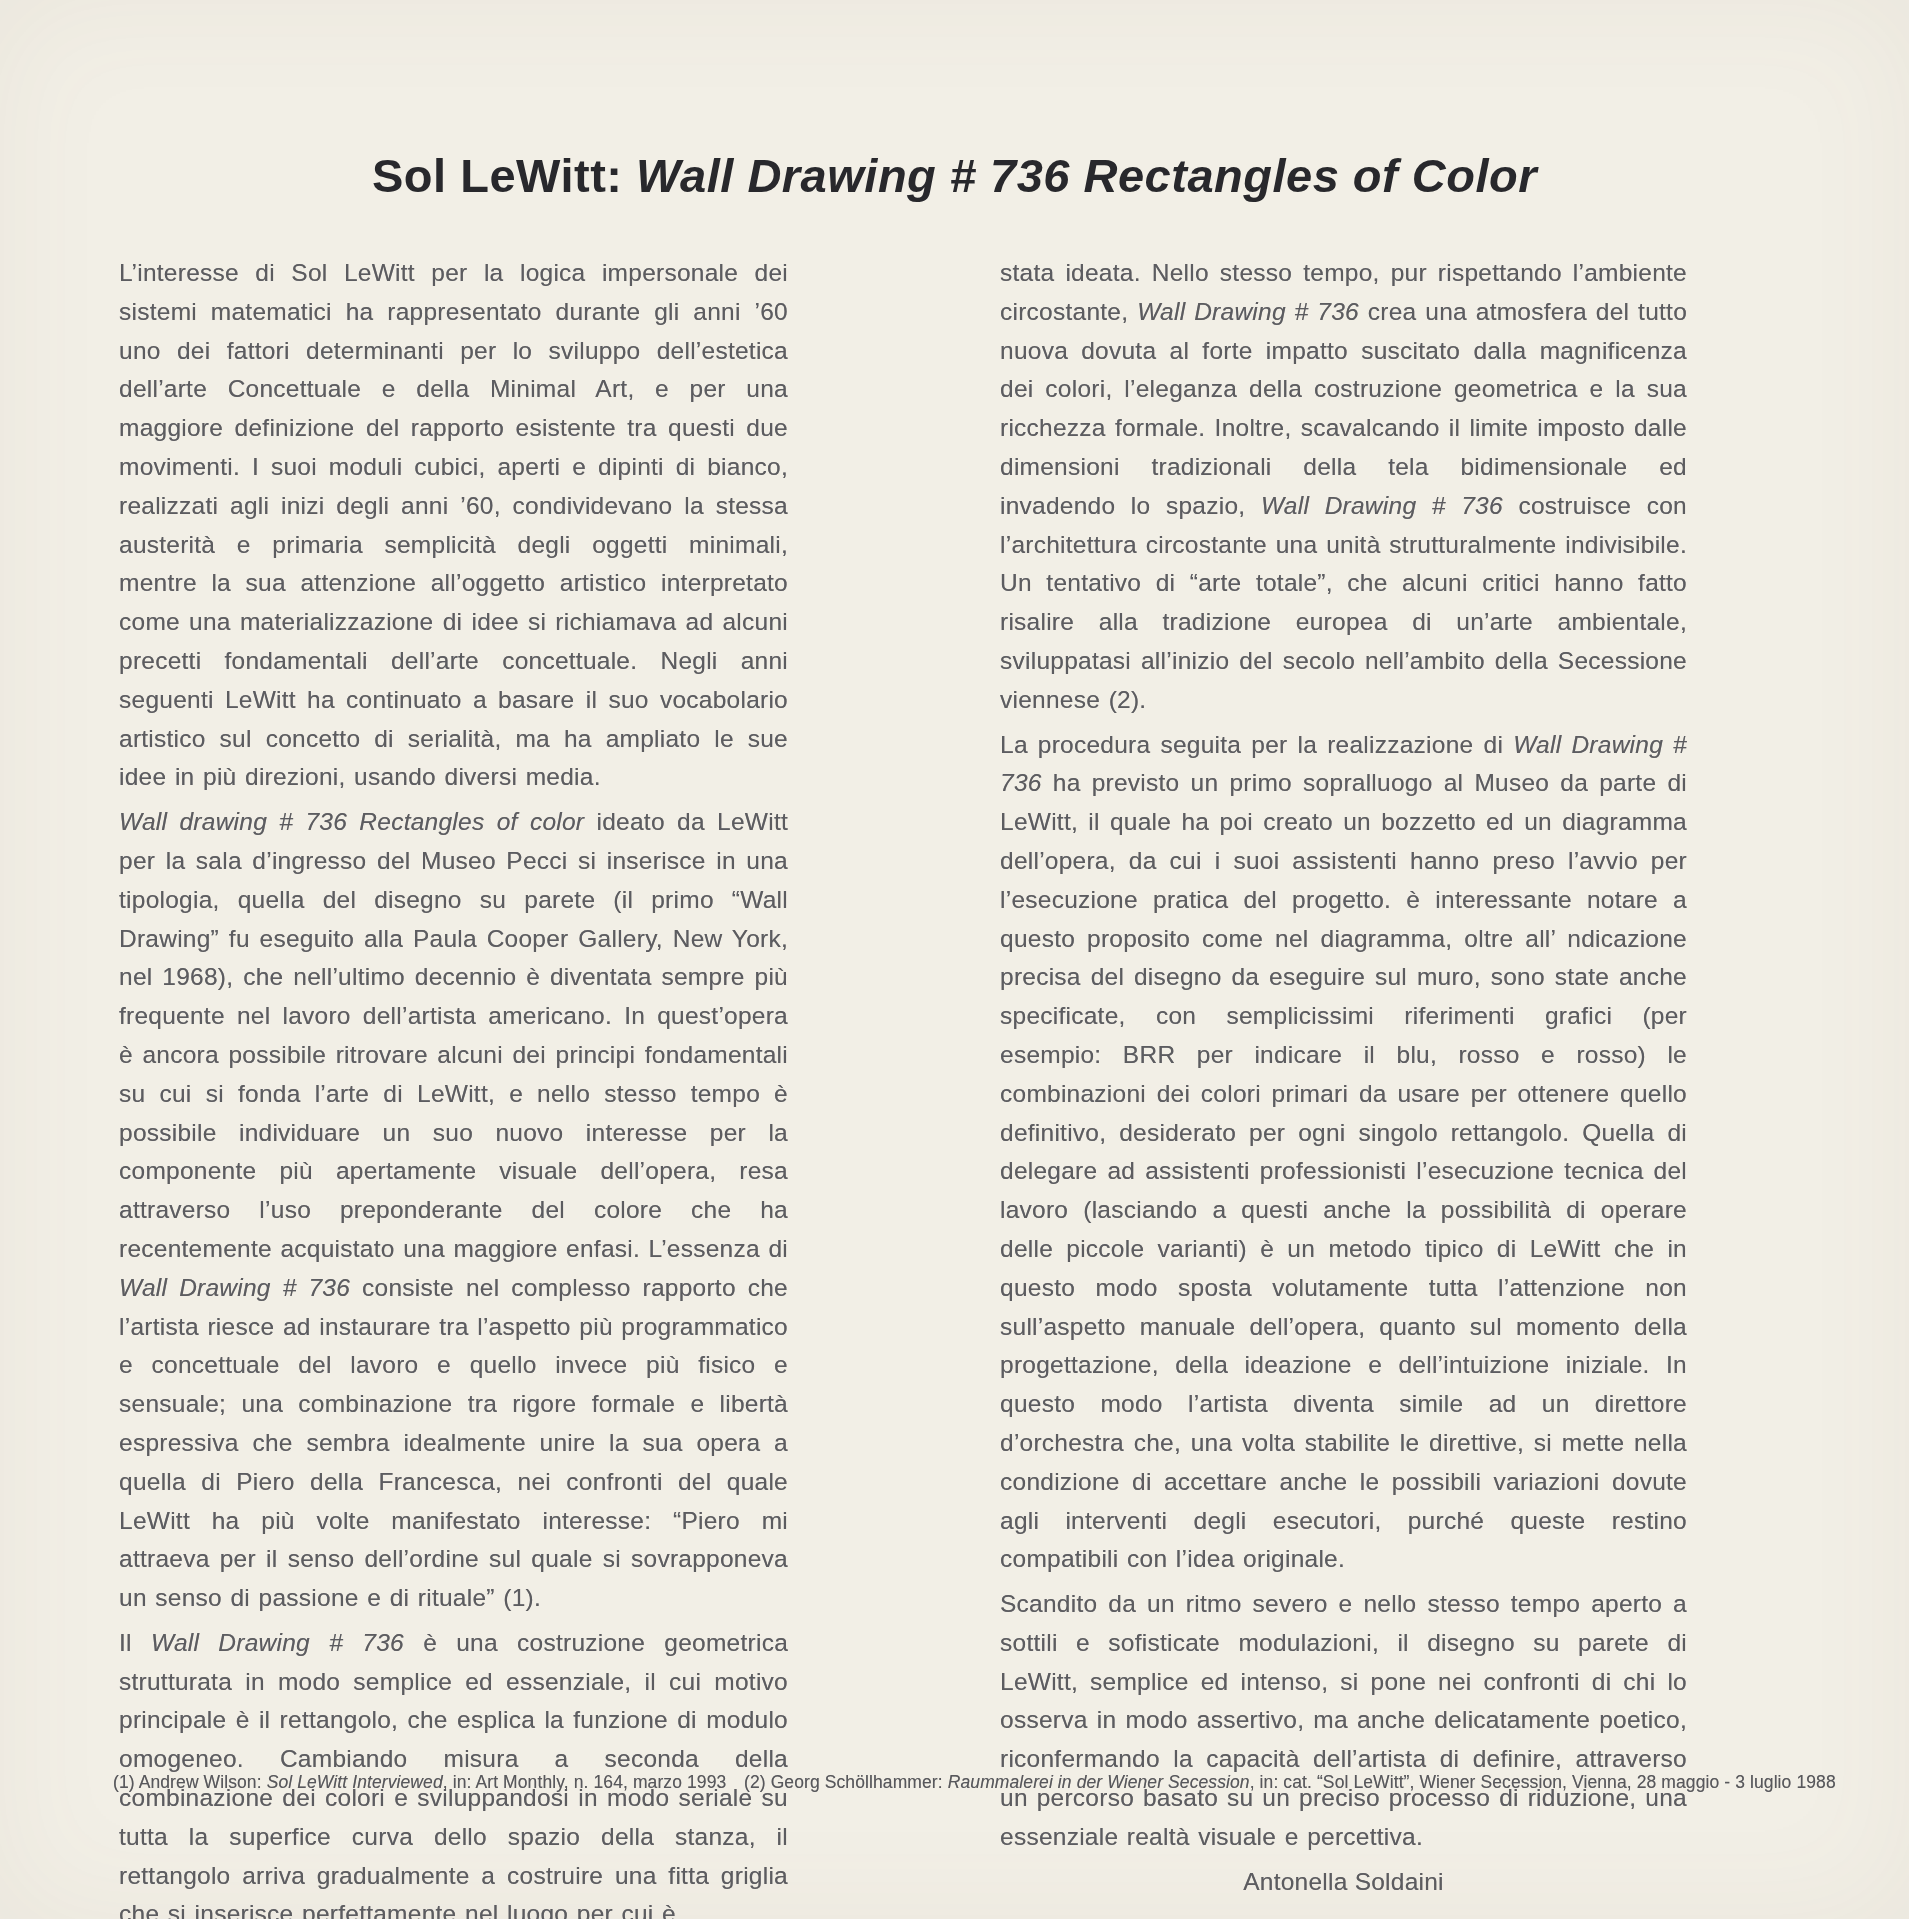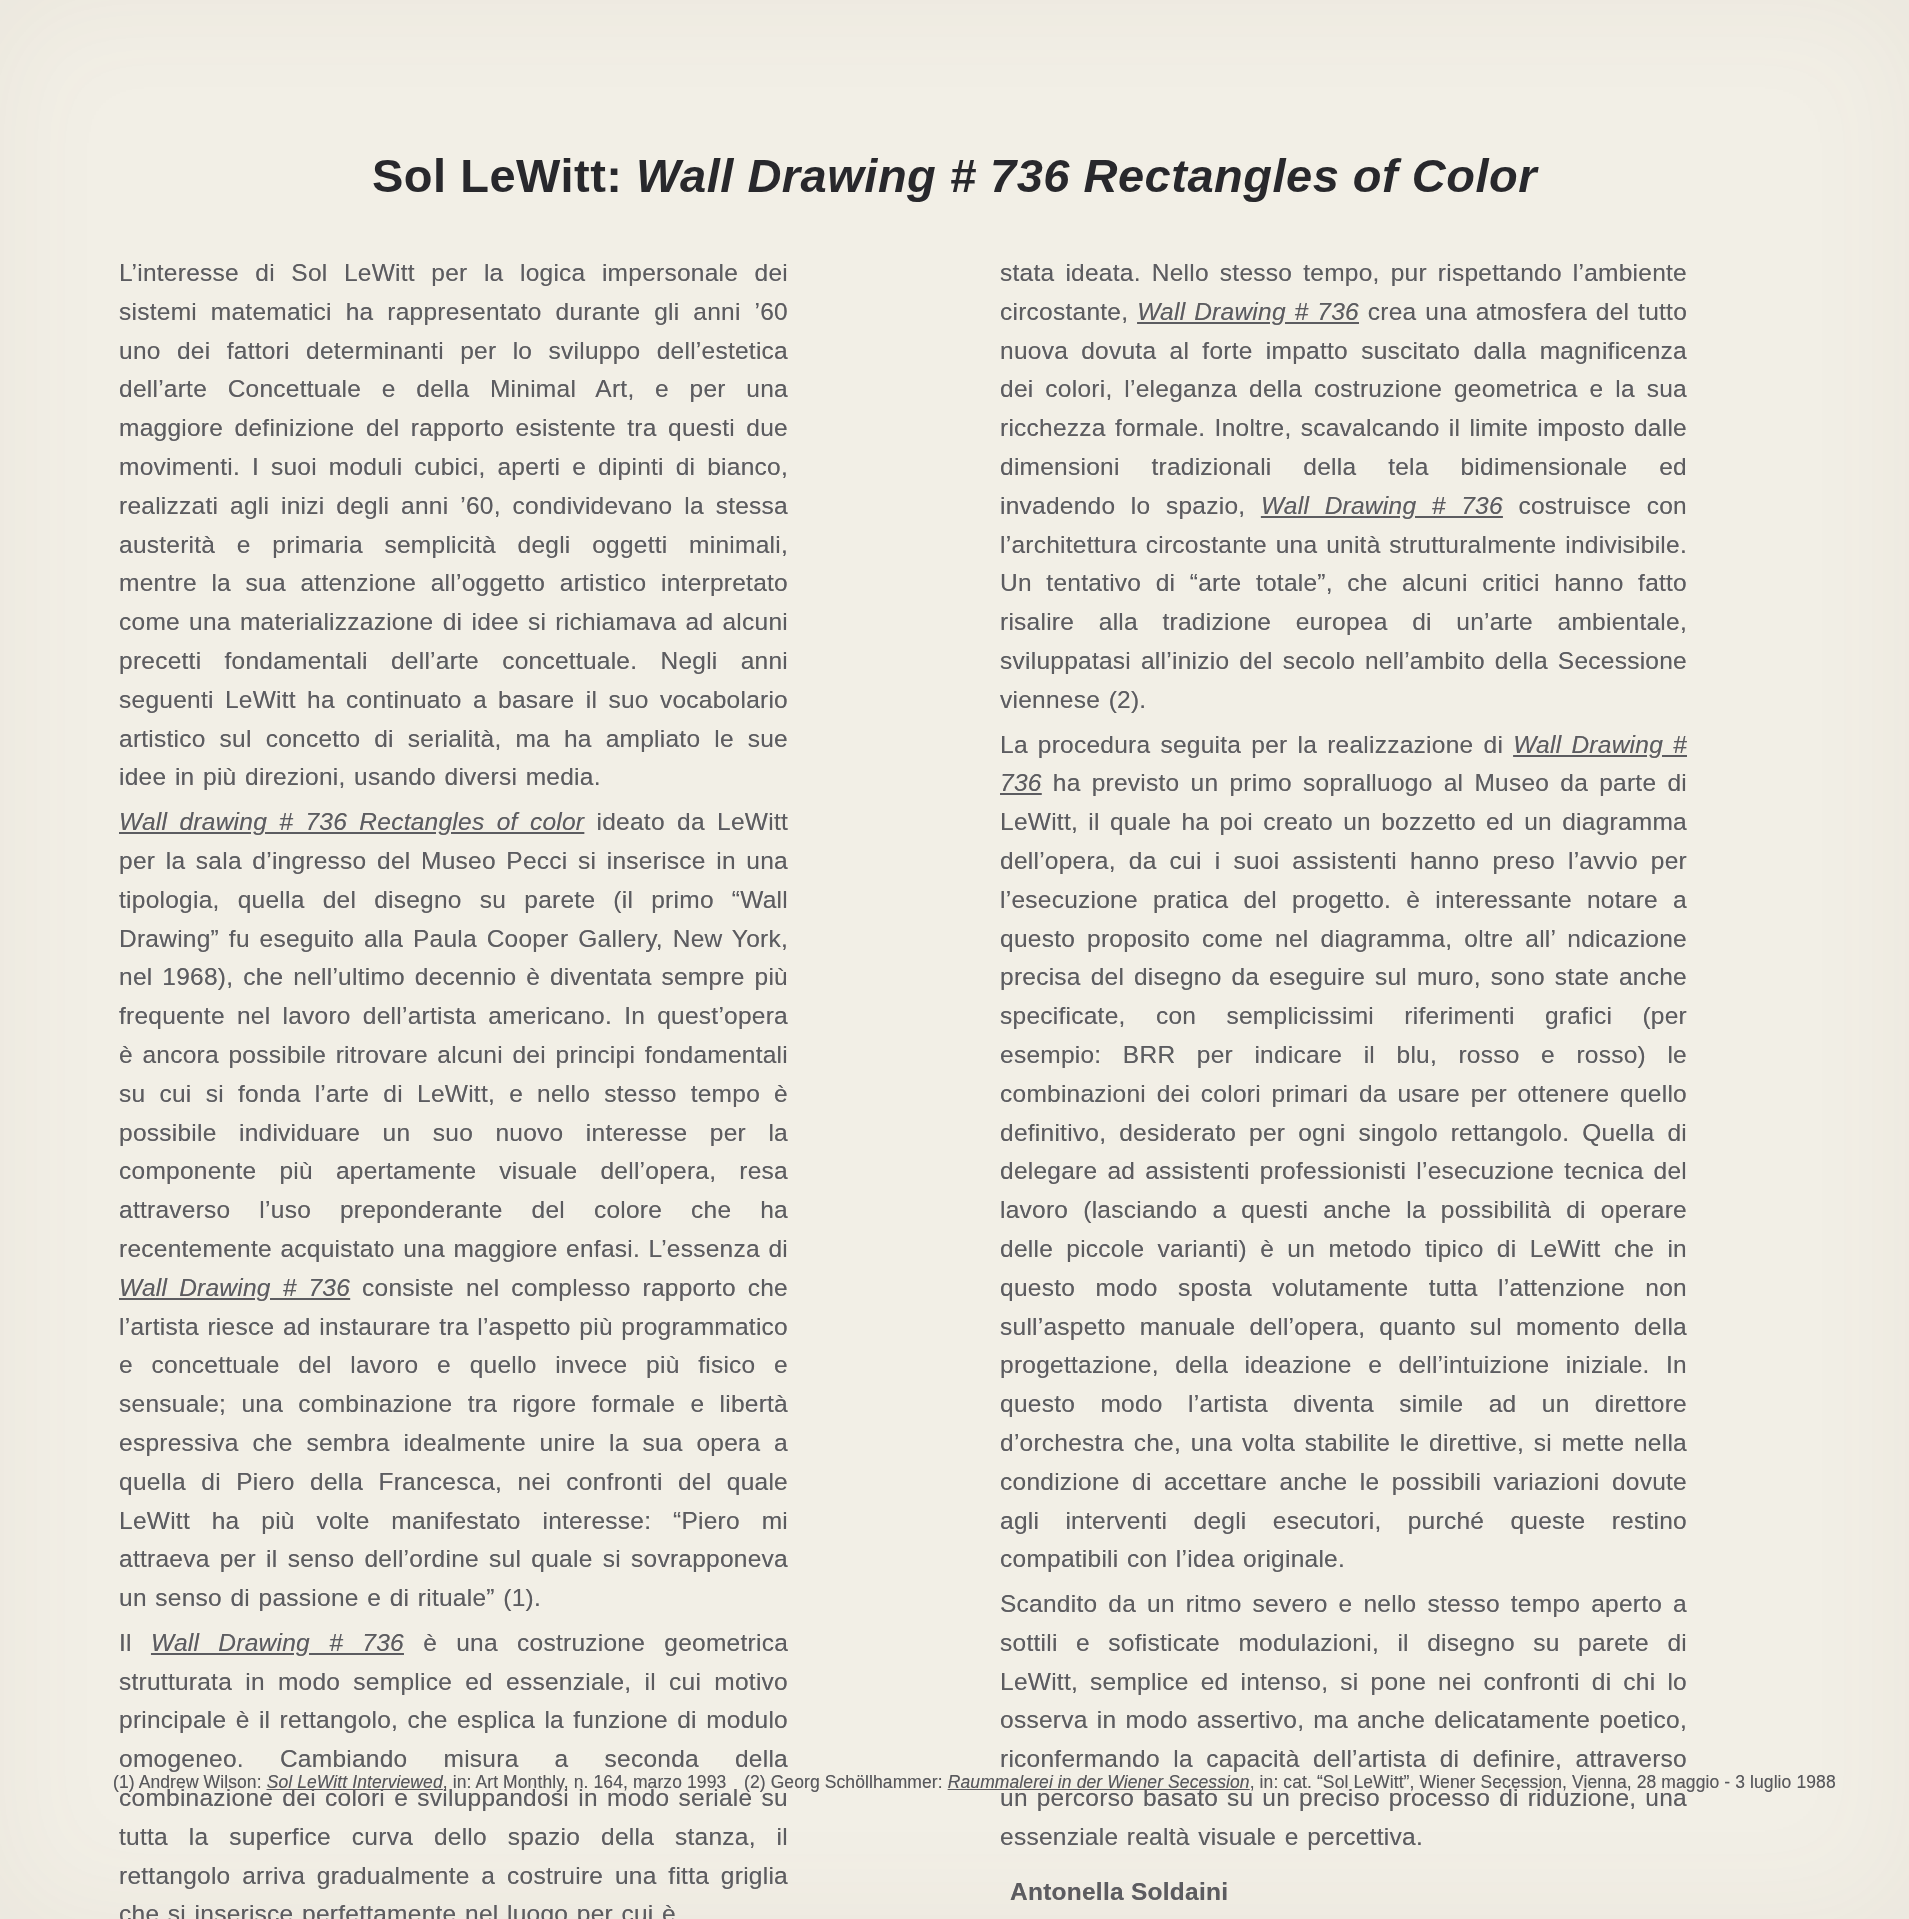--- a/index.html
+++ b/index.html
@@ -44,30 +44,29 @@
   .para{
     margin:6px;
     font-size:24.5px;
     line-height:38.8px;
     text-align:justify;
     color:var(--body-text);
     letter-spacing:0.25px;
     word-spacing:1.5px;
     text-shadow:0 0 0.5px rgba(92,92,96,0.55);
   }
-  .para .it, .it{font-style:italic;text-decoration:underline;}
+  .para .it, .it{font-style:italic;}
   .signature{
-    margin:16px;
+    margin:6px;
     font-size:24.5px;
     line-height:38.8px;
-    text-align:left;
+    text-align:center;
     color:var(--body-text);
     letter-spacing:0.25px;
     text-shadow:0 0 0.5px rgba(92,92,96,0.55);
-    font-weight:bold;
   }
   .footnote{
     position:absolute;
     left:113px;
     top:1772px;
     width:1690px;
     white-space:nowrap;
     font-size:17.5px;
     color:var(--footnote-text);
     letter-spacing:0.1px;

